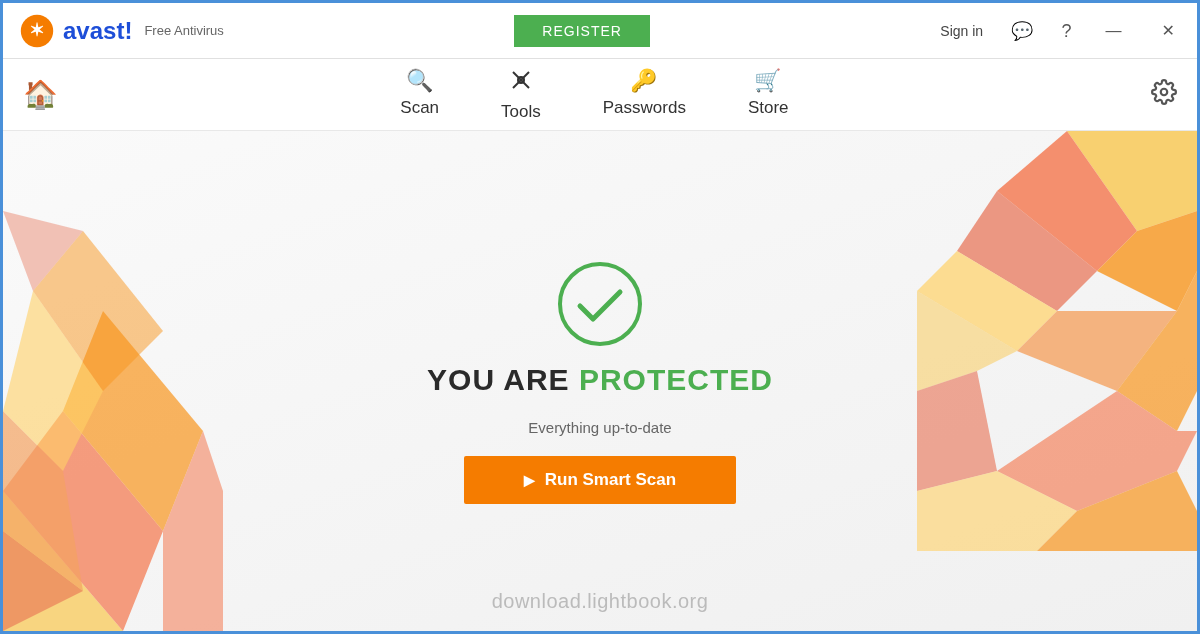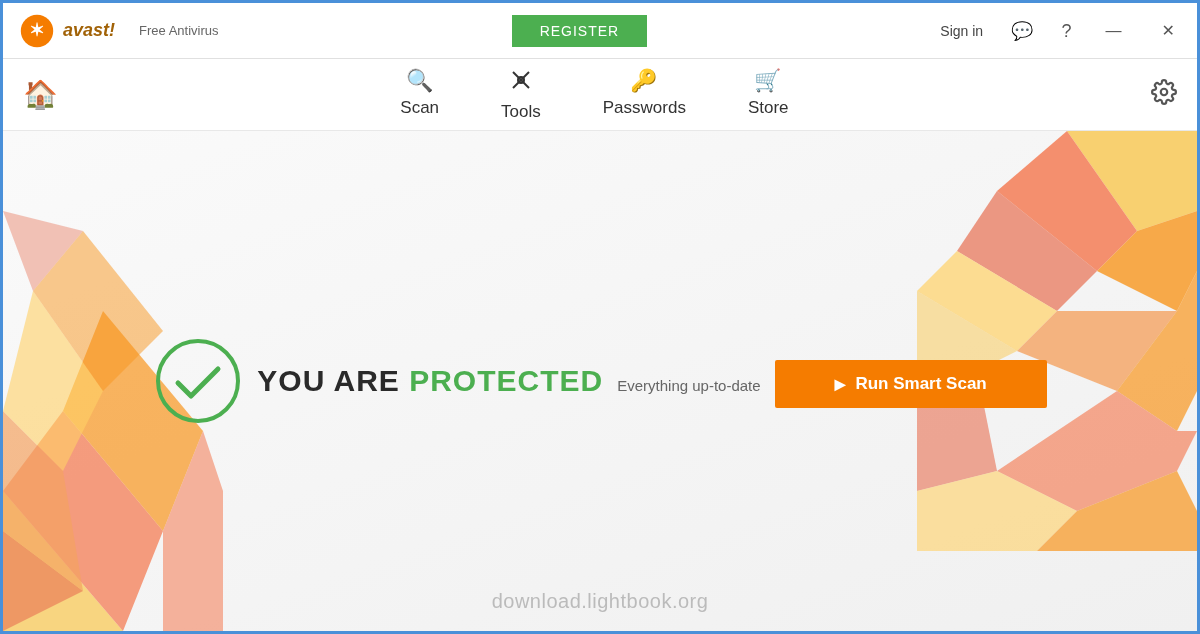--- a/index.html
+++ b/index.html
@@ -36,30 +36,29 @@
       align-items: center;
       gap: 8px;
     }
 
     .avast-logo {
       width: 36px;
       height: 36px;
     }
 
     .app-name {
-      font-size: 18px;
+      font-size: 24px;
       font-weight: bold;
-      color: #a16207;
-      font-style: italic;
+      color: #1d4ed8;
     }
 
     .app-subtitle {
       font-size: 13px;
       color: #666;
-      margin-left: 16px;
+      margin-left: 4px;
     }
 
     .title-bar-center {
       flex: 1;
       display: flex;
       justify-content: center;
     }
 
     .register-btn {
       background: #4caf50;
@@ -177,21 +176,21 @@
       position: absolute;
       right: 0;
       top: 0;
       width: 280px;
       height: 100%;
     }
 
     
     .status-area {
       display: flex;
-      flex-direction: row;
+      flex-direction: column;
       align-items: center;
       gap: 14px;
       z-index: 2;
     }
 
     .check-circle {
       width: 90px;
       height: 90px;
     }
 

